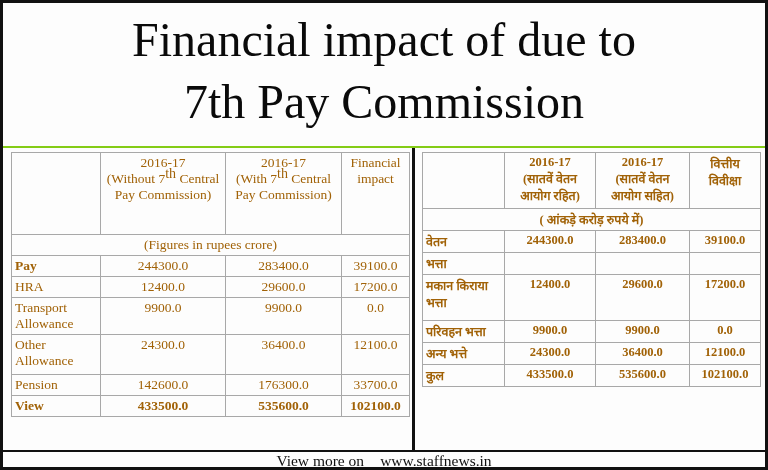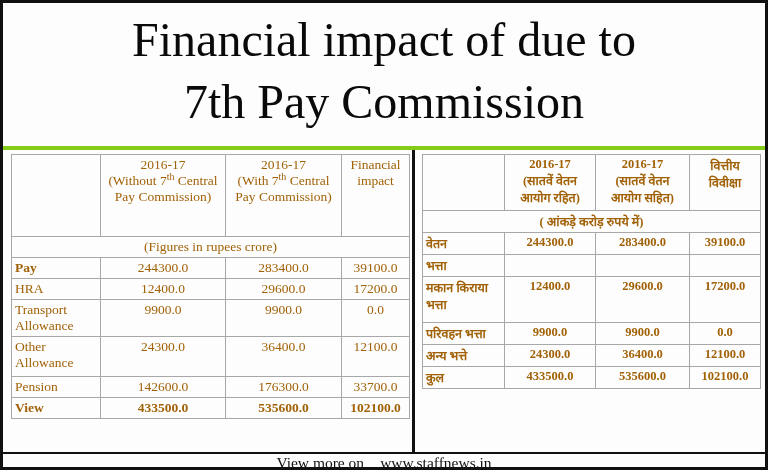--- a/index.html
+++ b/index.html
@@ -5,21 +5,21 @@
   html,body { margin:0; padding:0; background:#ffffff; }
   .frame {
     width:768px; height:470px; box-sizing:border-box;
     border:3px solid #111111; background:#fdfdfd;
     font-family:"Liberation Serif","DejaVu Serif",serif;
     color:#111111; overflow:hidden;
   }
   
   .title {
     height:137px; box-sizing:content-box;
-    border-bottom:4px solid #84cc16;
+    border-bottom:2px solid #84cc16;
     text-align:center; font-size:48px; line-height:62px;
     padding-top:6px; font-weight:normal; color:#0a0a0a;
   }
   .title .tline { display:block; }
   
   .main { display:flex; height:302px; border-bottom:2px solid #111111; }
   .pane-left  { width:409px; box-sizing:border-box; }
   .vdivider   { width:3px; background:#111111; }
   .pane-right { flex:1; box-sizing:border-box; }
   
@@ -32,21 +32,21 @@
   .right-tbl .hdr td { height:56px; }
   .yr { display:block; }
   .note-row td { text-align:center; padding:2px 6px; height:17px; }
   td.lbl { text-align:left; padding-left:4px; }
   td.num { text-align:center;margin-left:48px; }
   .b { font-weight:bold; }
   tr.total td { font-weight:bold; }
   tr.h30 td { height:30px; }
   tr.h40 td { height:40px; }
   tr.h46 td { height:46px; }
-  sup { font-size:10px; line-height:0; }
+  sup { font-size:14px; line-height:0; }
   
   .footer { height:19px; text-align:center; font-size:15.5px; line-height:18px; }
   .footer .site { margin-left:16px; }
 </style>
 </head>
 <body>
 
 <div class="frame">
 
   <div class="title">

